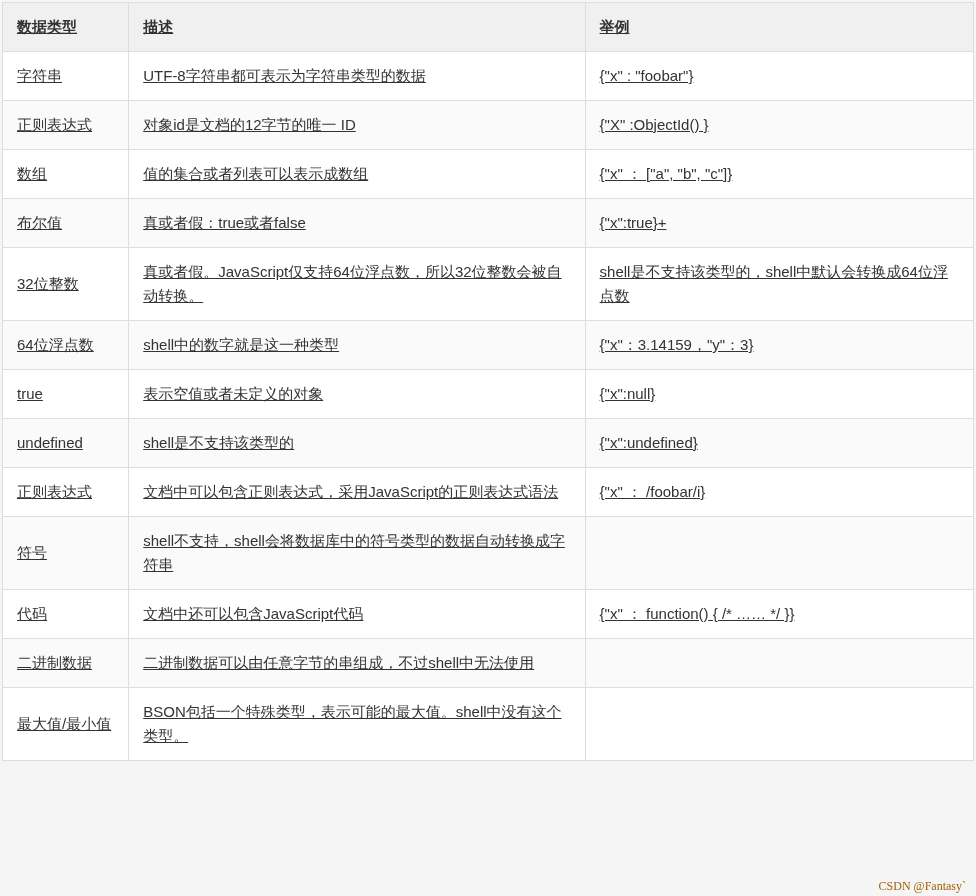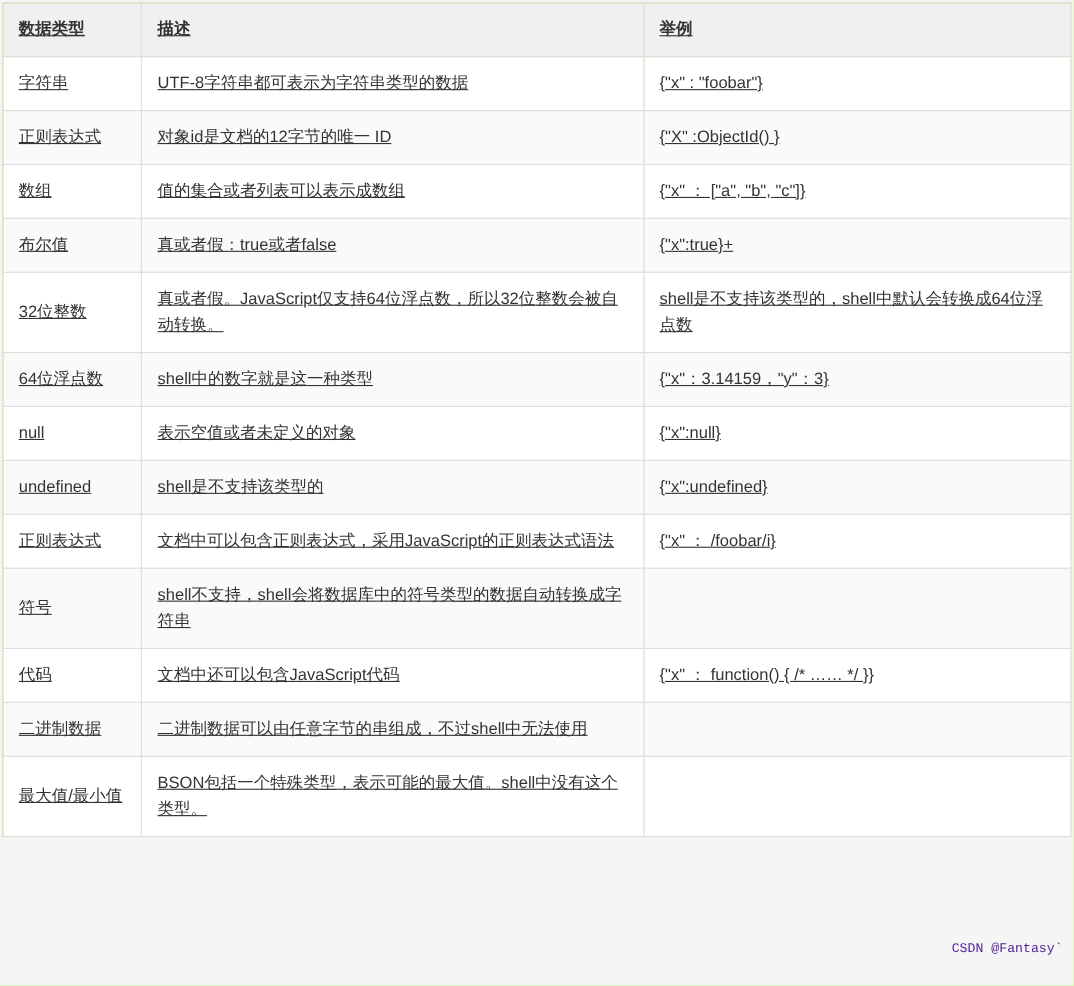--- a/index.html
+++ b/index.html
@@ -46,25 +46,25 @@
       margin-top: 40px;
     }
     .col-example {
       width: 40%;
     }
     .highlight {
       background: #b3d4fc;
     }
     .watermark {
       position: fixed;
-      bottom: 24px;
+      bottom: 0;
       right: 10px;
-      color: #4c1d95;
+      color: #a16207;
       font-size: 12px;
-      font-family: Liberation Mono, monospace;
+      font-family: Liberation Serif, serif;
     }
   </style>
 </head>
 <body>
 
 <table>
   <thead>
     <tr>
       <th class="col-type">数据类型</th>
       <th class="col-desc">描述</th>
@@ -96,21 +96,21 @@
         <td class="col-type">32位整数</td>
         <td class="col-desc">真或者假。JavaScript仅支持64位浮点数，所以32位整数会被自动转换。</td>
         <td class="col-example">shell是不支持该类型的，shell中默认会转换成64位浮点数</td>
       </tr>
       <tr>
         <td class="col-type">64位浮点数</td>
         <td class="col-desc">shell中的数字就是这一种类型</td>
         <td class="col-example">{"x"：3.14159，"y"：3}</td>
       </tr>
       <tr>
-        <td class="col-type">null</td>
+        <td class="col-type">true</td>
         <td class="col-desc">表示空值或者未定义的对象</td>
         <td class="col-example">{"x":null}</td>
       </tr>
       <tr>
         <td class="col-type">undefined</td>
         <td class="col-desc">shell是不支持该类型的</td>
         <td class="col-example">{"x":undefined}</td>
       </tr>
       <tr>
         <td class="col-type">正则表达式</td>

